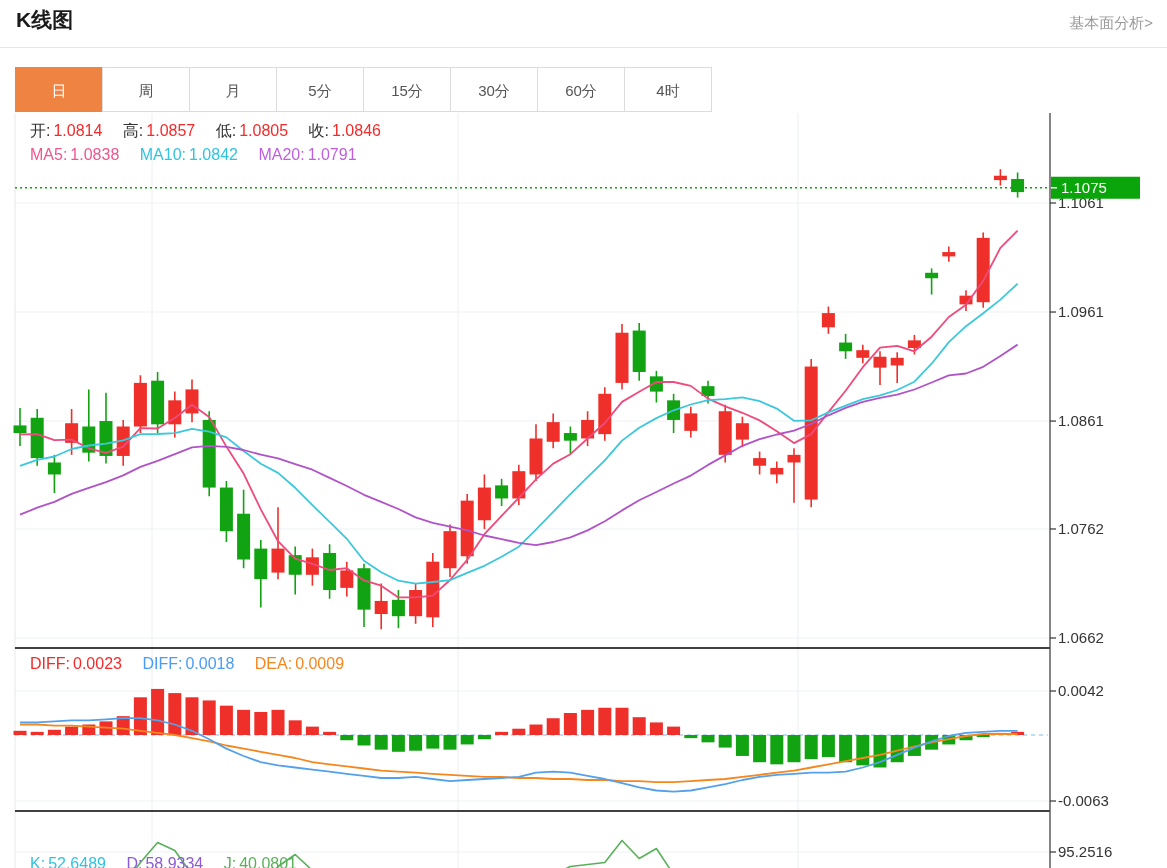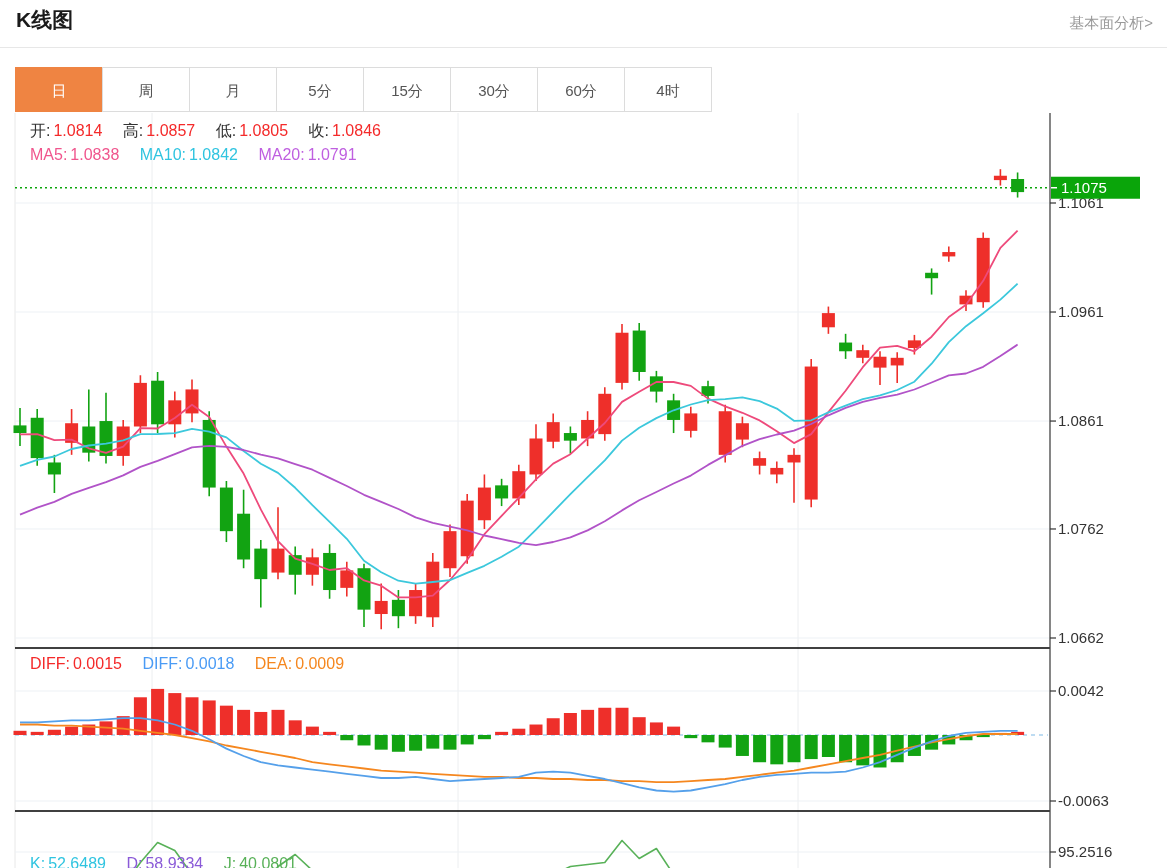--- a/index.html
+++ b/index.html
@@ -291,21 +291,21 @@
   <span class="grp"><span class="lbl">高:</span><span class="val red">1.0857</span></span>
   <span class="grp"><span class="lbl">低:</span><span class="val red">1.0805</span></span>
   <span class="grp"><span class="lbl">收:</span><span class="val red">1.0846</span></span>
 </div>
 <div class="legend" style="top:146px;left:30px;">
   <span class="grp ma5"><span>MA5:</span><span class="val">1.0838</span></span>
   <span class="grp ma10"><span>MA10:</span><span class="val">1.0842</span></span>
   <span class="grp ma20"><span>MA20:</span><span class="val">1.0791</span></span>
 </div>
 <div class="legend" style="top:655px;left:30px;">
-  <span class="grp red"><span>DIFF:</span><span class="val">0.0015</span></span>
+  <span class="grp red"><span>DIFF:</span><span class="val">0.0023</span></span>
   <span class="grp diff"><span>DIFF:</span><span class="val">0.0018</span></span>
   <span class="grp dea"><span>DEA:</span><span class="val">0.0009</span></span>
 </div>
 <div class="legend" style="top:855px;left:30px;">
   <span class="grp kd-k"><span>K:</span><span class="val">52.6489</span></span>
   <span class="grp kd-d"><span>D:</span><span class="val">58.9334</span></span>
   <span class="grp kd-j"><span>J:</span><span class="val">40.0801</span></span>
 </div>
 
 </body></html>

